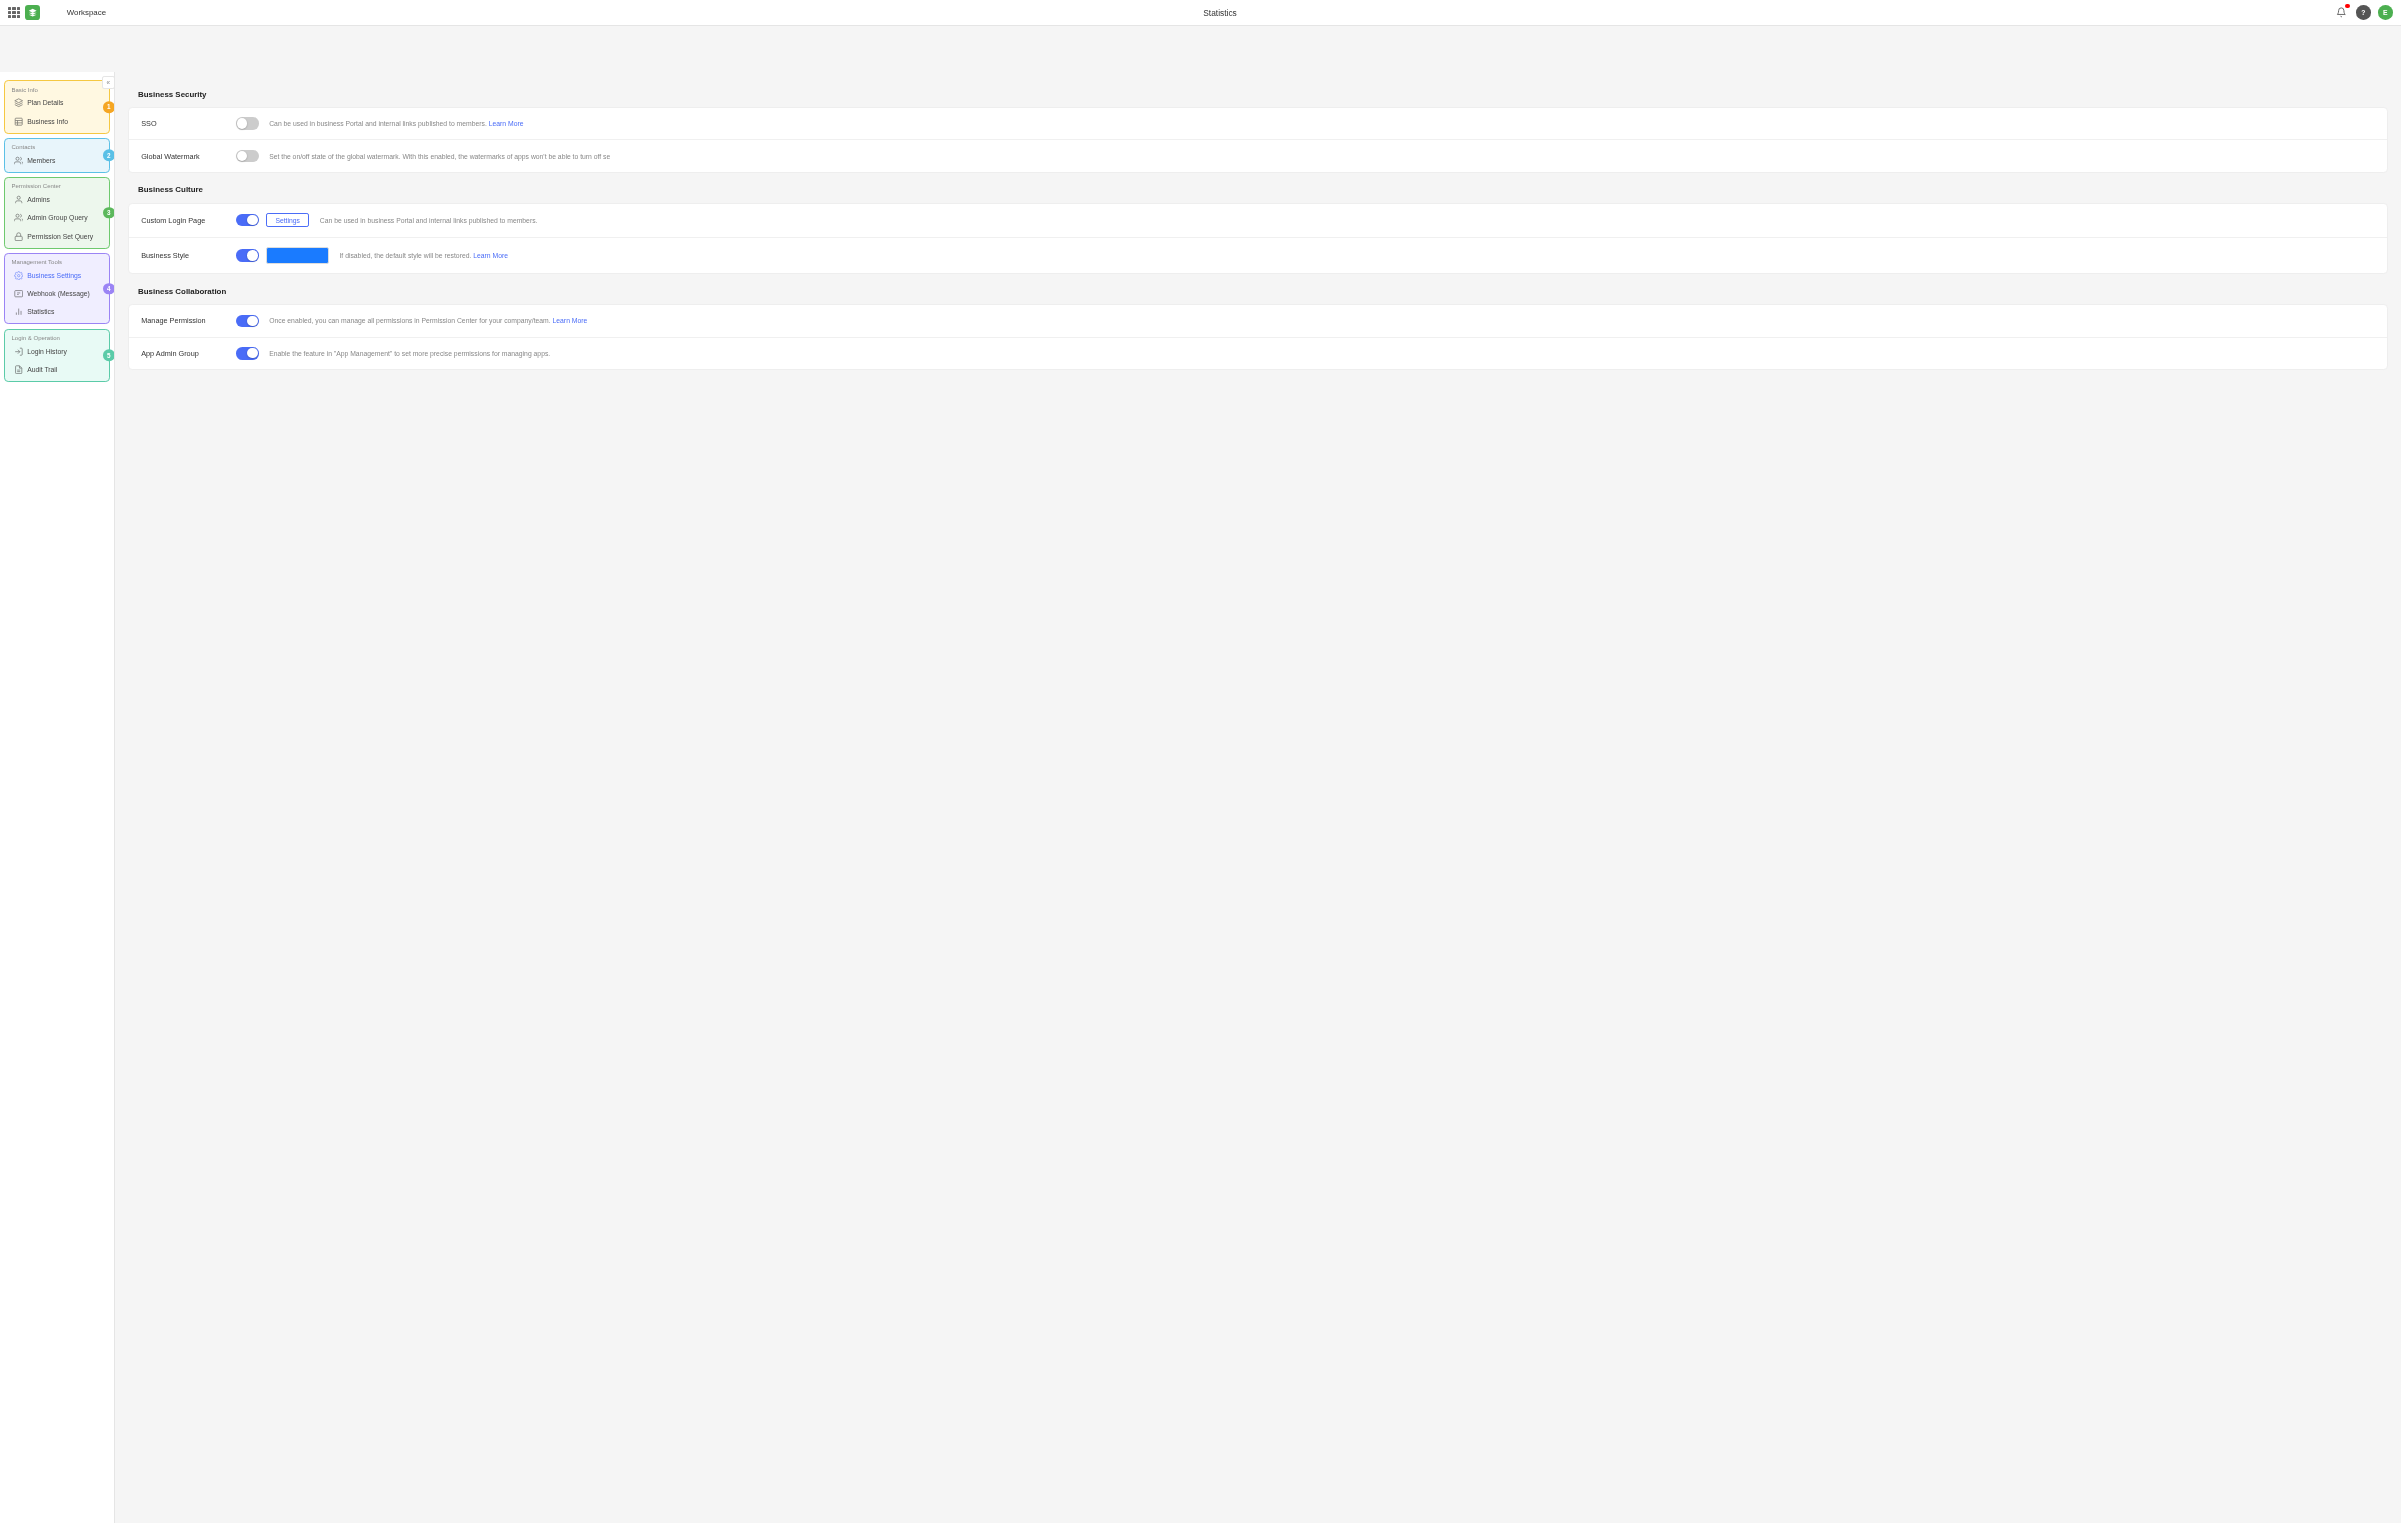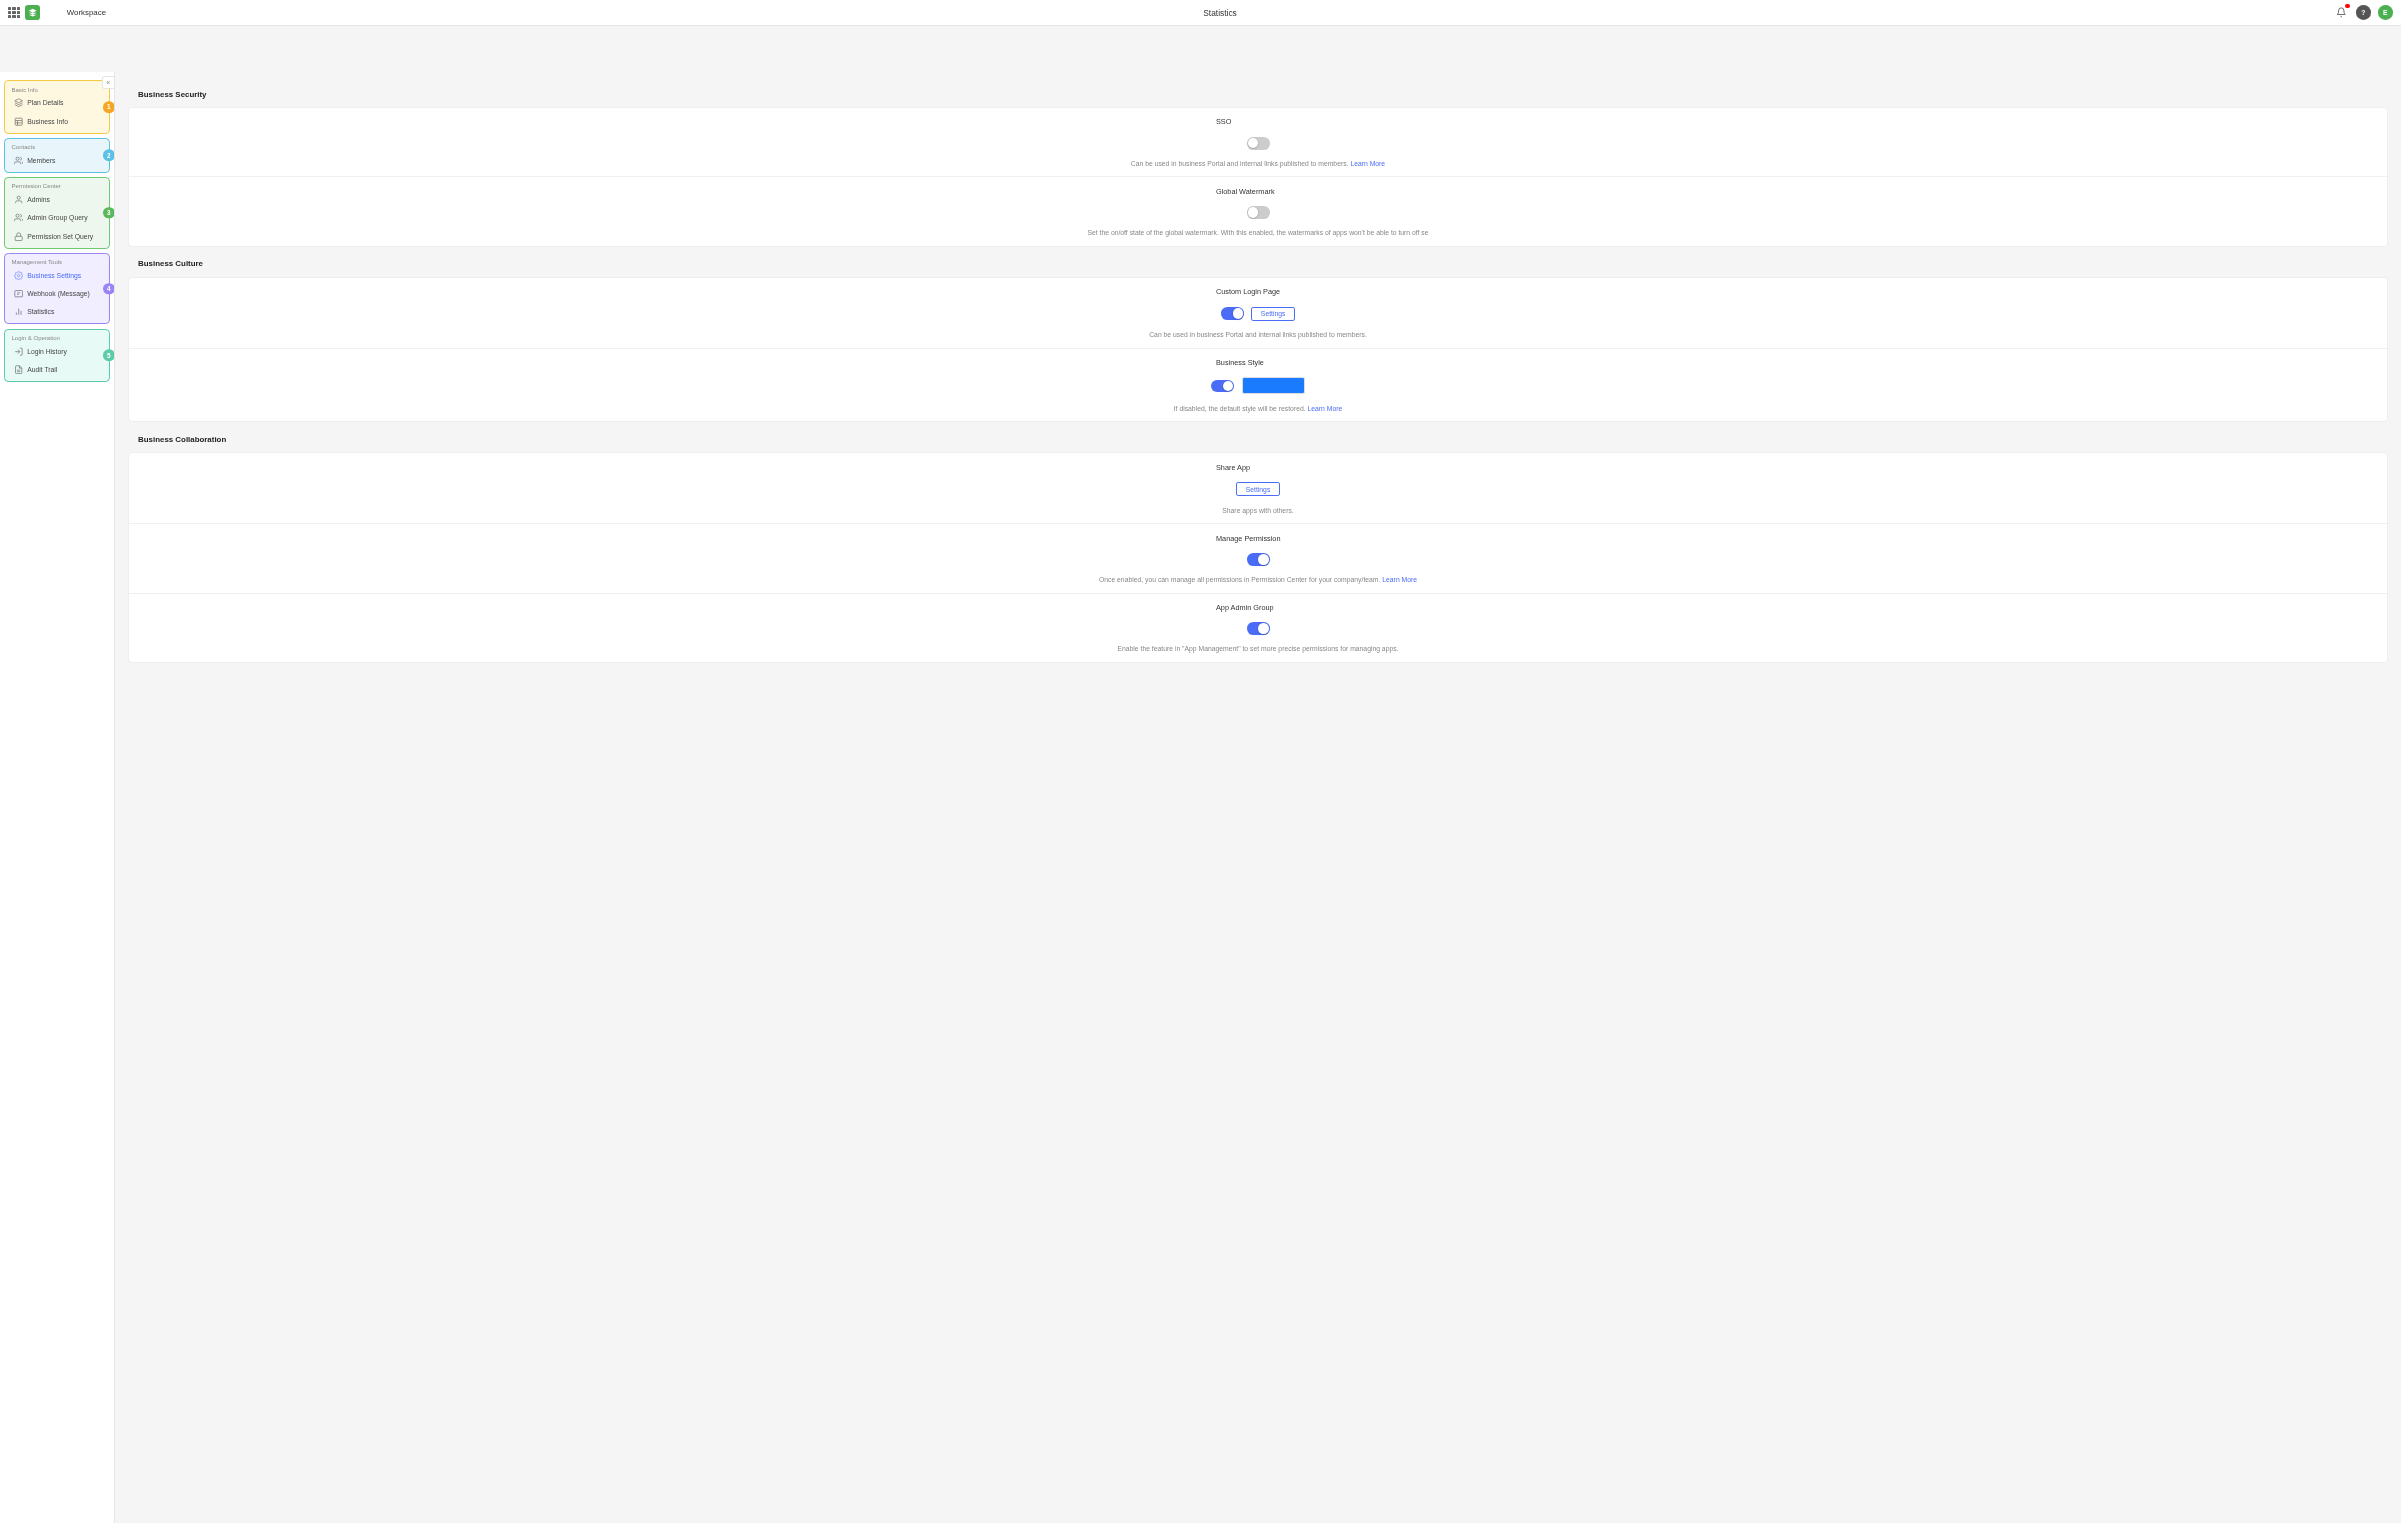--- a/index.html
+++ b/index.html
@@ -80,21 +80,21 @@
       background: #f5f5f5; border-radius: 2.1px; margin-bottom: 1px;
     }
 
     
     .content-card {
       background: #fff; border-radius: 4.2px; margin-bottom: 5.2px;
       overflow: hidden; border: 0.5px solid #eee;
     }
     .card-row {
       display: flex; align-items: center; padding: 9.4px 12.6px;
-      border-bottom: 0.5px solid #f0f0f0; gap: 10.5px; flex-direction: column;
+      border-bottom: 0.5px solid #f0f0f0; gap: 10.5px;
     }
     .card-row:last-child { border-bottom: none; }
     .row-label { font-size: 7.3px; color: #333; width: 84px; flex-shrink: 0; }
     .row-desc { font-size: 6.8px; color: #888; flex: 1; }
     .row-desc a { color: #4a6cf7; text-decoration: none; }
 
     
     .toggle {
       width: 23px; height: 12.6px; border-radius: 6.3px; position: relative;
       cursor: pointer; flex-shrink: 0;
@@ -335,27 +335,20 @@
         <span class="row-desc">
           If disabled, the default style will be restored.
           <a href="#">Learn More</a>
         </span>
       </div>
     </div>
 
     <div class="section-title">Business Collaboration</div>
     <div class="content-card">
       <div class="card-row">
-        <span class="row-label">Share App</span>
-        <button class="settings-btn">Settings</button>
-        <span class="row-desc">
-          Share apps with others.
-        </span>
-      </div>
-      <div class="card-row">
         <span class="row-label">Manage Permission</span>
         <div class="toggle on">
           <div class="toggle-thumb"></div>
         </div>
         <span class="row-desc">
           Once enabled, you can manage all permissions in Permission Center for your company/team.
           <a href="#">Learn More</a>
         </span>
       </div>
       <div class="card-row">

